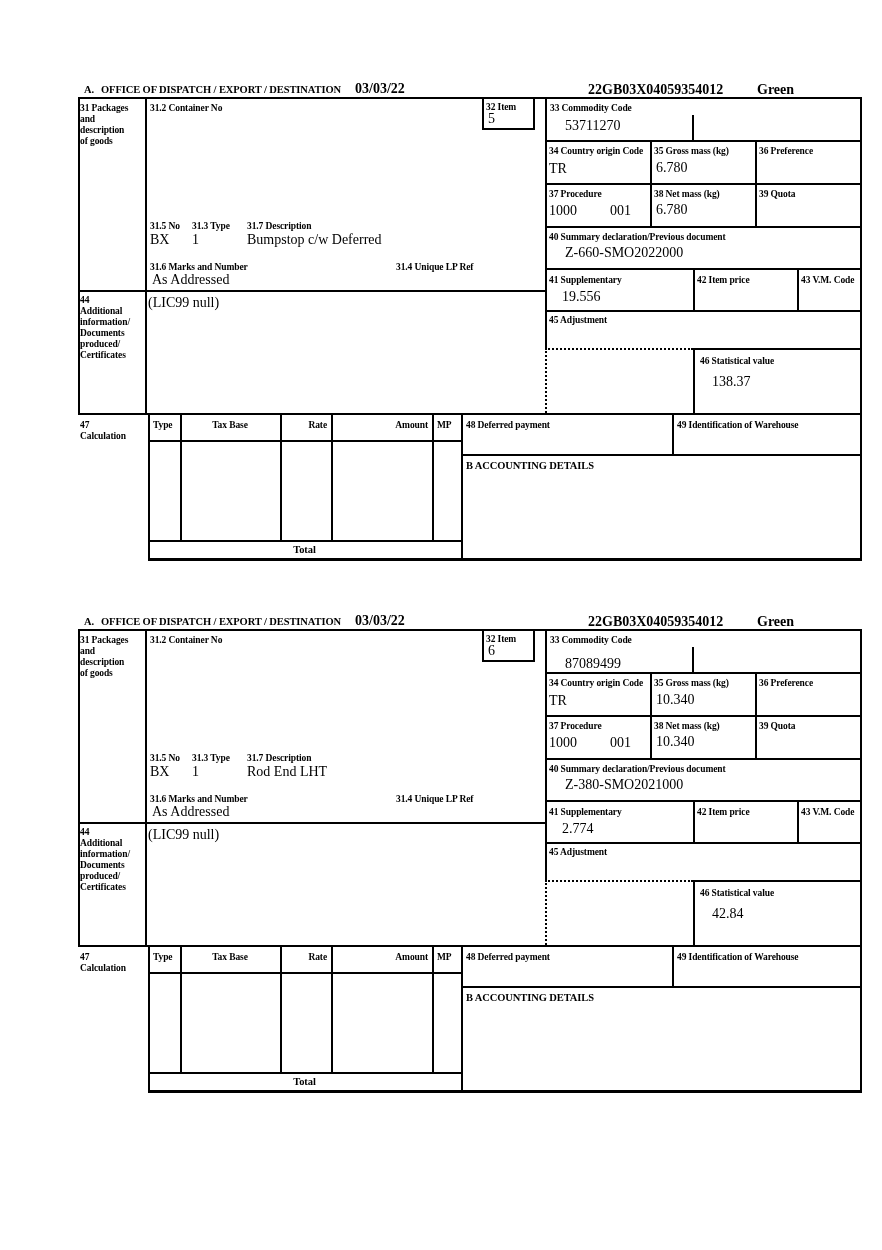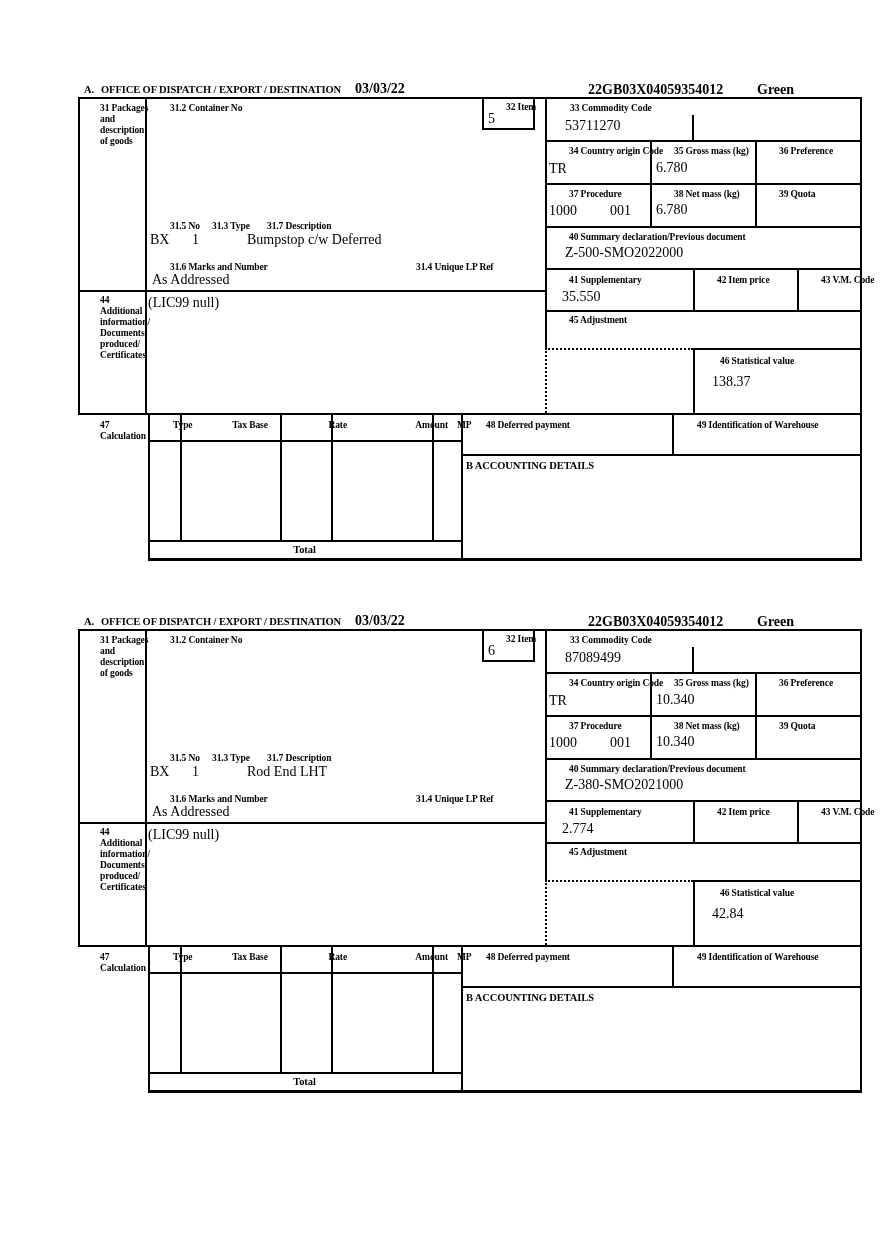--- a/index.html
+++ b/index.html
@@ -1,19 +1,19 @@
 <!DOCTYPE html>
 <html><head>
 <meta charset="utf-8">
 <style>
   html,body{margin:0;padding:0;}
   body{width:882px;height:1250px;background:#ffffff;position:relative;
        font-family:"Liberation Serif",serif;color:#000;overflow:hidden;}
   .sec{position:absolute;left:0;width:882px;height:500px;}
-  .lbl{position:absolute;font-size:9.5px;font-weight:bold;letter-spacing:-0.1px;white-space:nowrap;line-height:1.15;margin-left:20px;}
+  .lbl{position:absolute;font-size:9.5px;font-weight:bold;letter-spacing:-0.1px;white-space:nowrap;line-height:1.15;}
   .lbl2{position:absolute;font-size:10.5px;font-weight:bold;letter-spacing:-0.1px;white-space:nowrap;}
   .val{position:absolute;font-size:14px;white-space:nowrap;line-height:1;}
   .hdr{position:absolute;font-size:14px;font-weight:bold;white-space:nowrap;line-height:1;}
   .hl{position:absolute;background:#000;height:2px;}
   .vl{position:absolute;background:#000;width:2px;}
   .dh{position:absolute;border-top:2px dotted #000;height:0;}
   .dv{position:absolute;border-left:2px dotted #000;width:0;}
   .box{position:absolute;border:2px solid #000;box-sizing:border-box;background:transparent;}
   .bLT{position:absolute;border-left:2px solid #000;border-top:2px solid #000;box-sizing:border-box;}
 </style>
@@ -59,23 +59,23 @@
   <span class="lbl" style="left:654px;top:68px">35 Gross mass (kg)</span>
   <span class="val" style="left:656px;top:83px">6.780</span>
   <span class="lbl" style="left:759px;top:68px">36 Preference</span>
   <span class="lbl" style="left:549px;top:111px">37 Procedure</span>
   <span class="val" style="left:549px;top:126px">1000</span>
   <span class="val" style="left:610px;top:126px">001</span>
   <span class="lbl" style="left:654px;top:111px">38 Net mass (kg)</span>
   <span class="val" style="left:656px;top:125px">6.780</span>
   <span class="lbl" style="left:759px;top:111px">39 Quota</span>
   <span class="lbl" style="left:549px;top:154px">40 Summary declaration/Previous document</span>
-  <span class="val" style="left:565px;top:168px">Z-500-SMO2022000</span>
+  <span class="val" style="left:565px;top:168px">Z-660-SMO2022000</span>
   <span class="lbl" style="left:549px;top:197px">41 Supplementary</span>
-  <span class="val" style="left:562px;top:212px">35.550</span>
+  <span class="val" style="left:562px;top:212px">19.556</span>
   <span class="lbl" style="left:697px;top:197px">42 Item price</span>
   <span class="lbl" style="left:801px;top:197px">43 V.M. Code</span>
   <span class="lbl" style="left:549px;top:237px">45 Adjustment</span>
   <span class="lbl" style="left:700px;top:278px">46 Statistical value</span>
   <span class="val" style="left:712px;top:297px">138.37</span>
 
   <span class="lbl" style="left:150px;top:143px">31.5 No</span>
   <span class="lbl" style="left:192px;top:143px">31.3 Type</span>
   <span class="lbl" style="left:247px;top:143px">31.7 Description</span>
   <span class="val" style="left:150px;top:155px">BX</span>
@@ -137,21 +137,21 @@
   <div class="vl" style="left:797px;top:190px;height:42px"></div>
   <div class="dh" style="left:545px;top:270px;width:148px"></div>
   <div class="bLT" style="left:693px;top:270px;width:167px;height:65px"></div>
 
   <div class="lbl" style="left:80px;top:25px"><span>31 Packages</span><br><span>and</span><br><span>description</span><br><span>of goods</span></div>
   <span class="lbl" style="left:150px;top:25px">31.2 Container No</span>
   <span class="lbl" style="left:486px;top:24px">32 Item</span>
   <span class="val" style="left:488px;top:34px">6</span>
 
   <span class="lbl" style="left:550px;top:25px">33 Commodity Code</span>
-  <span class="val" style="left:565px;top:41px">87089499</span>
+  <span class="val" style="left:565px;top:47px">87089499</span>
   <span class="lbl" style="left:549px;top:68px">34 Country origin Code</span>
   <span class="val" style="left:549px;top:84px">TR</span>
   <span class="lbl" style="left:654px;top:68px">35 Gross mass (kg)</span>
   <span class="val" style="left:656px;top:83px">10.340</span>
   <span class="lbl" style="left:759px;top:68px">36 Preference</span>
   <span class="lbl" style="left:549px;top:111px">37 Procedure</span>
   <span class="val" style="left:549px;top:126px">1000</span>
   <span class="val" style="left:610px;top:126px">001</span>
   <span class="lbl" style="left:654px;top:111px">38 Net mass (kg)</span>
   <span class="val" style="left:656px;top:125px">10.340</span>

